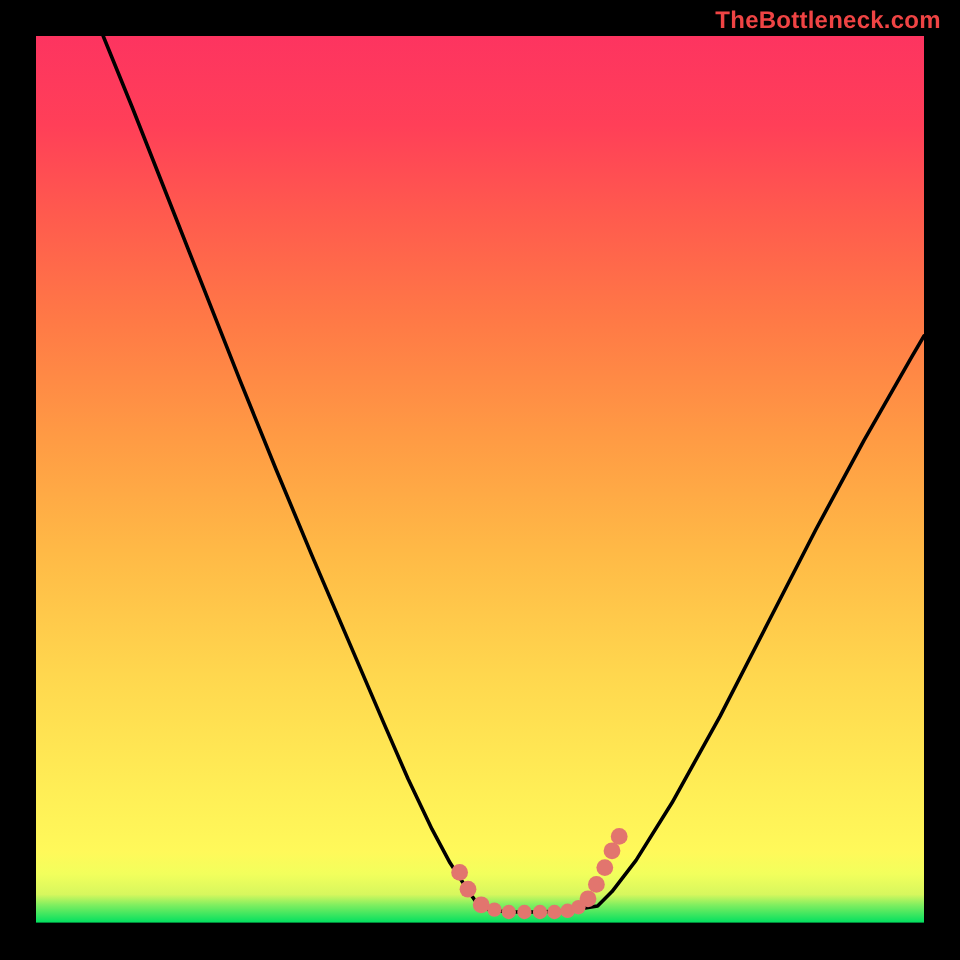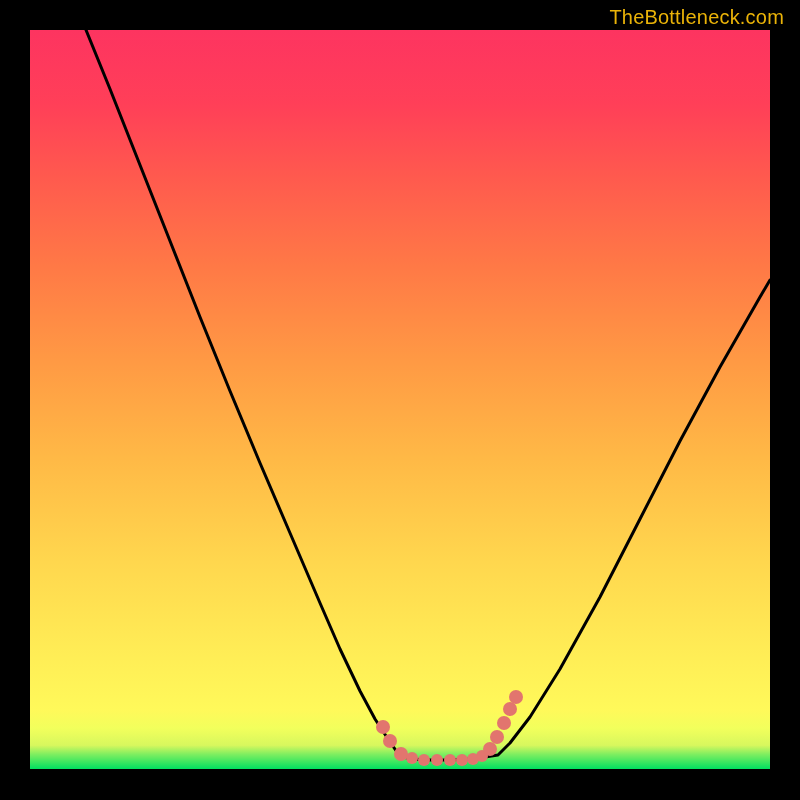--- a/index.html
+++ b/index.html
@@ -41,23 +41,23 @@
     );
   }
   .curves {
     position: absolute;
     inset: 0;
   }
   .watermark {
     position: absolute;
     top: 6px;
     right: 16px;
-    color: #eab308;
+    color: #ef4444;
     font-size: 20px;
-    font-weight: 400;
+    font-weight: 700;
     letter-spacing: 0.2px;
     user-select: none;
   }
 </style>
 </head>
 <body>
 
 <div class="frame">
   <div class="gradient"></div>
   <svg class="curves" viewBox="0 0 740 739" preserveAspectRatio="none">

